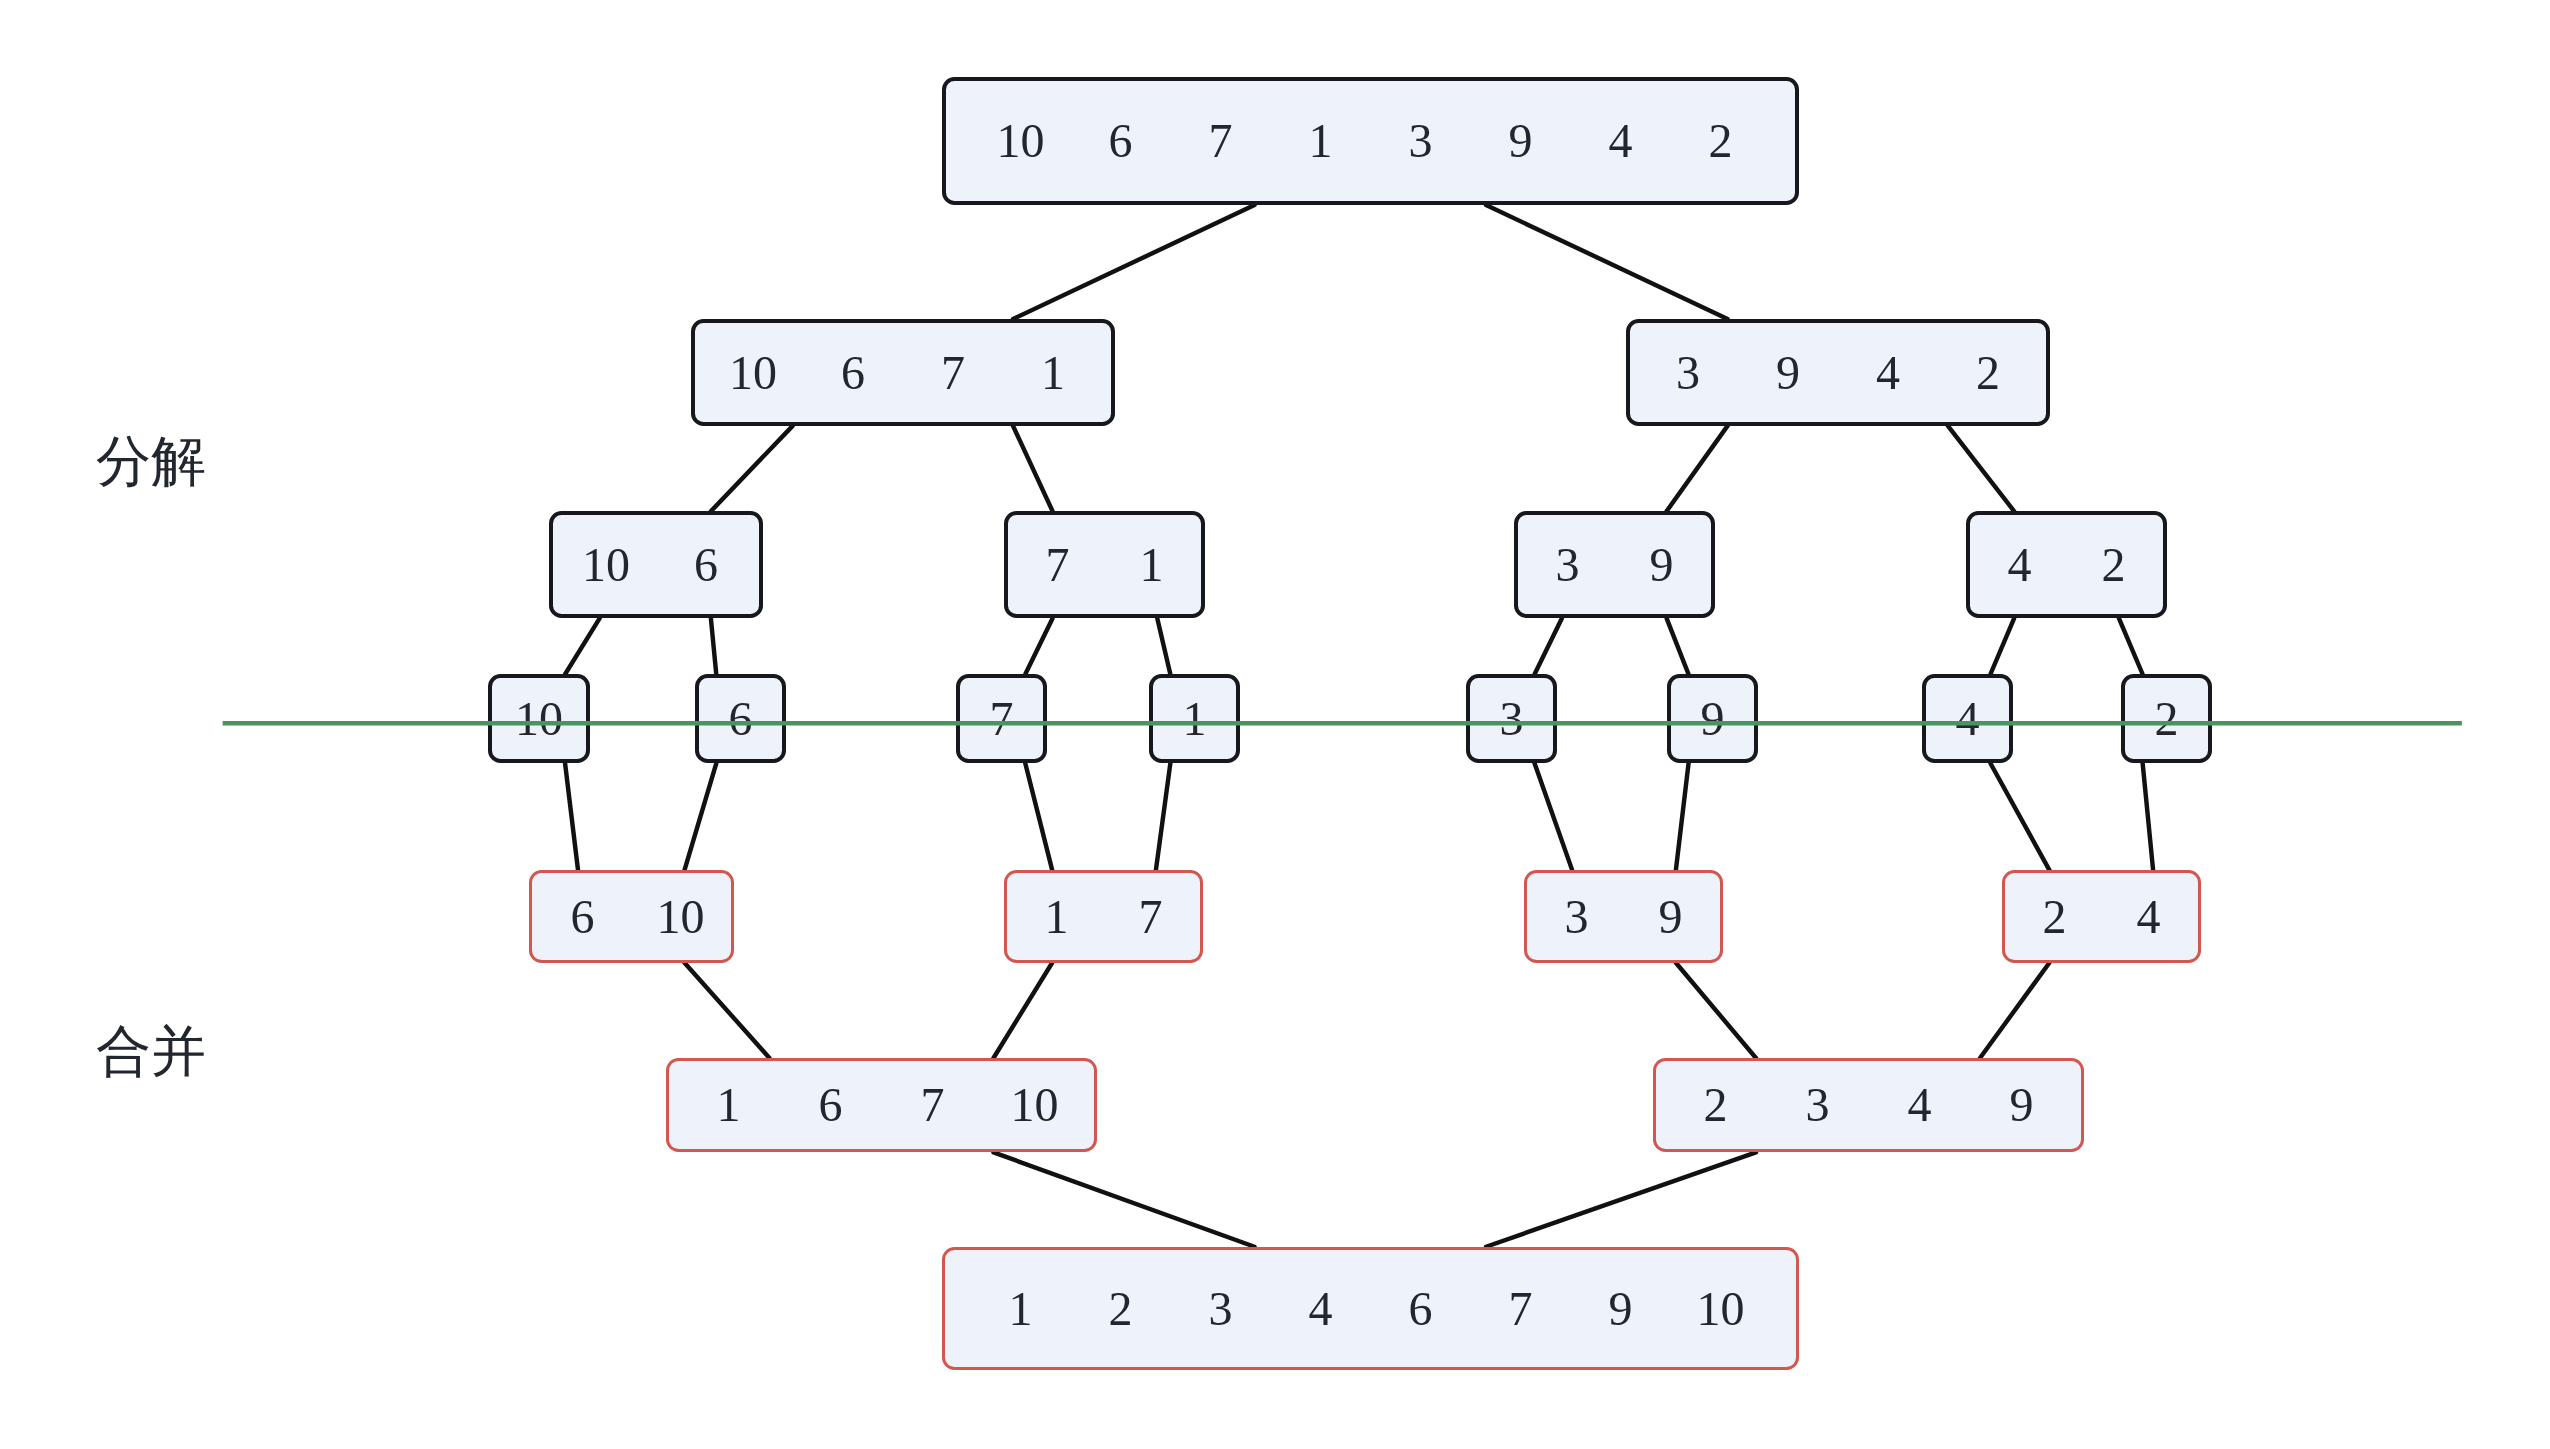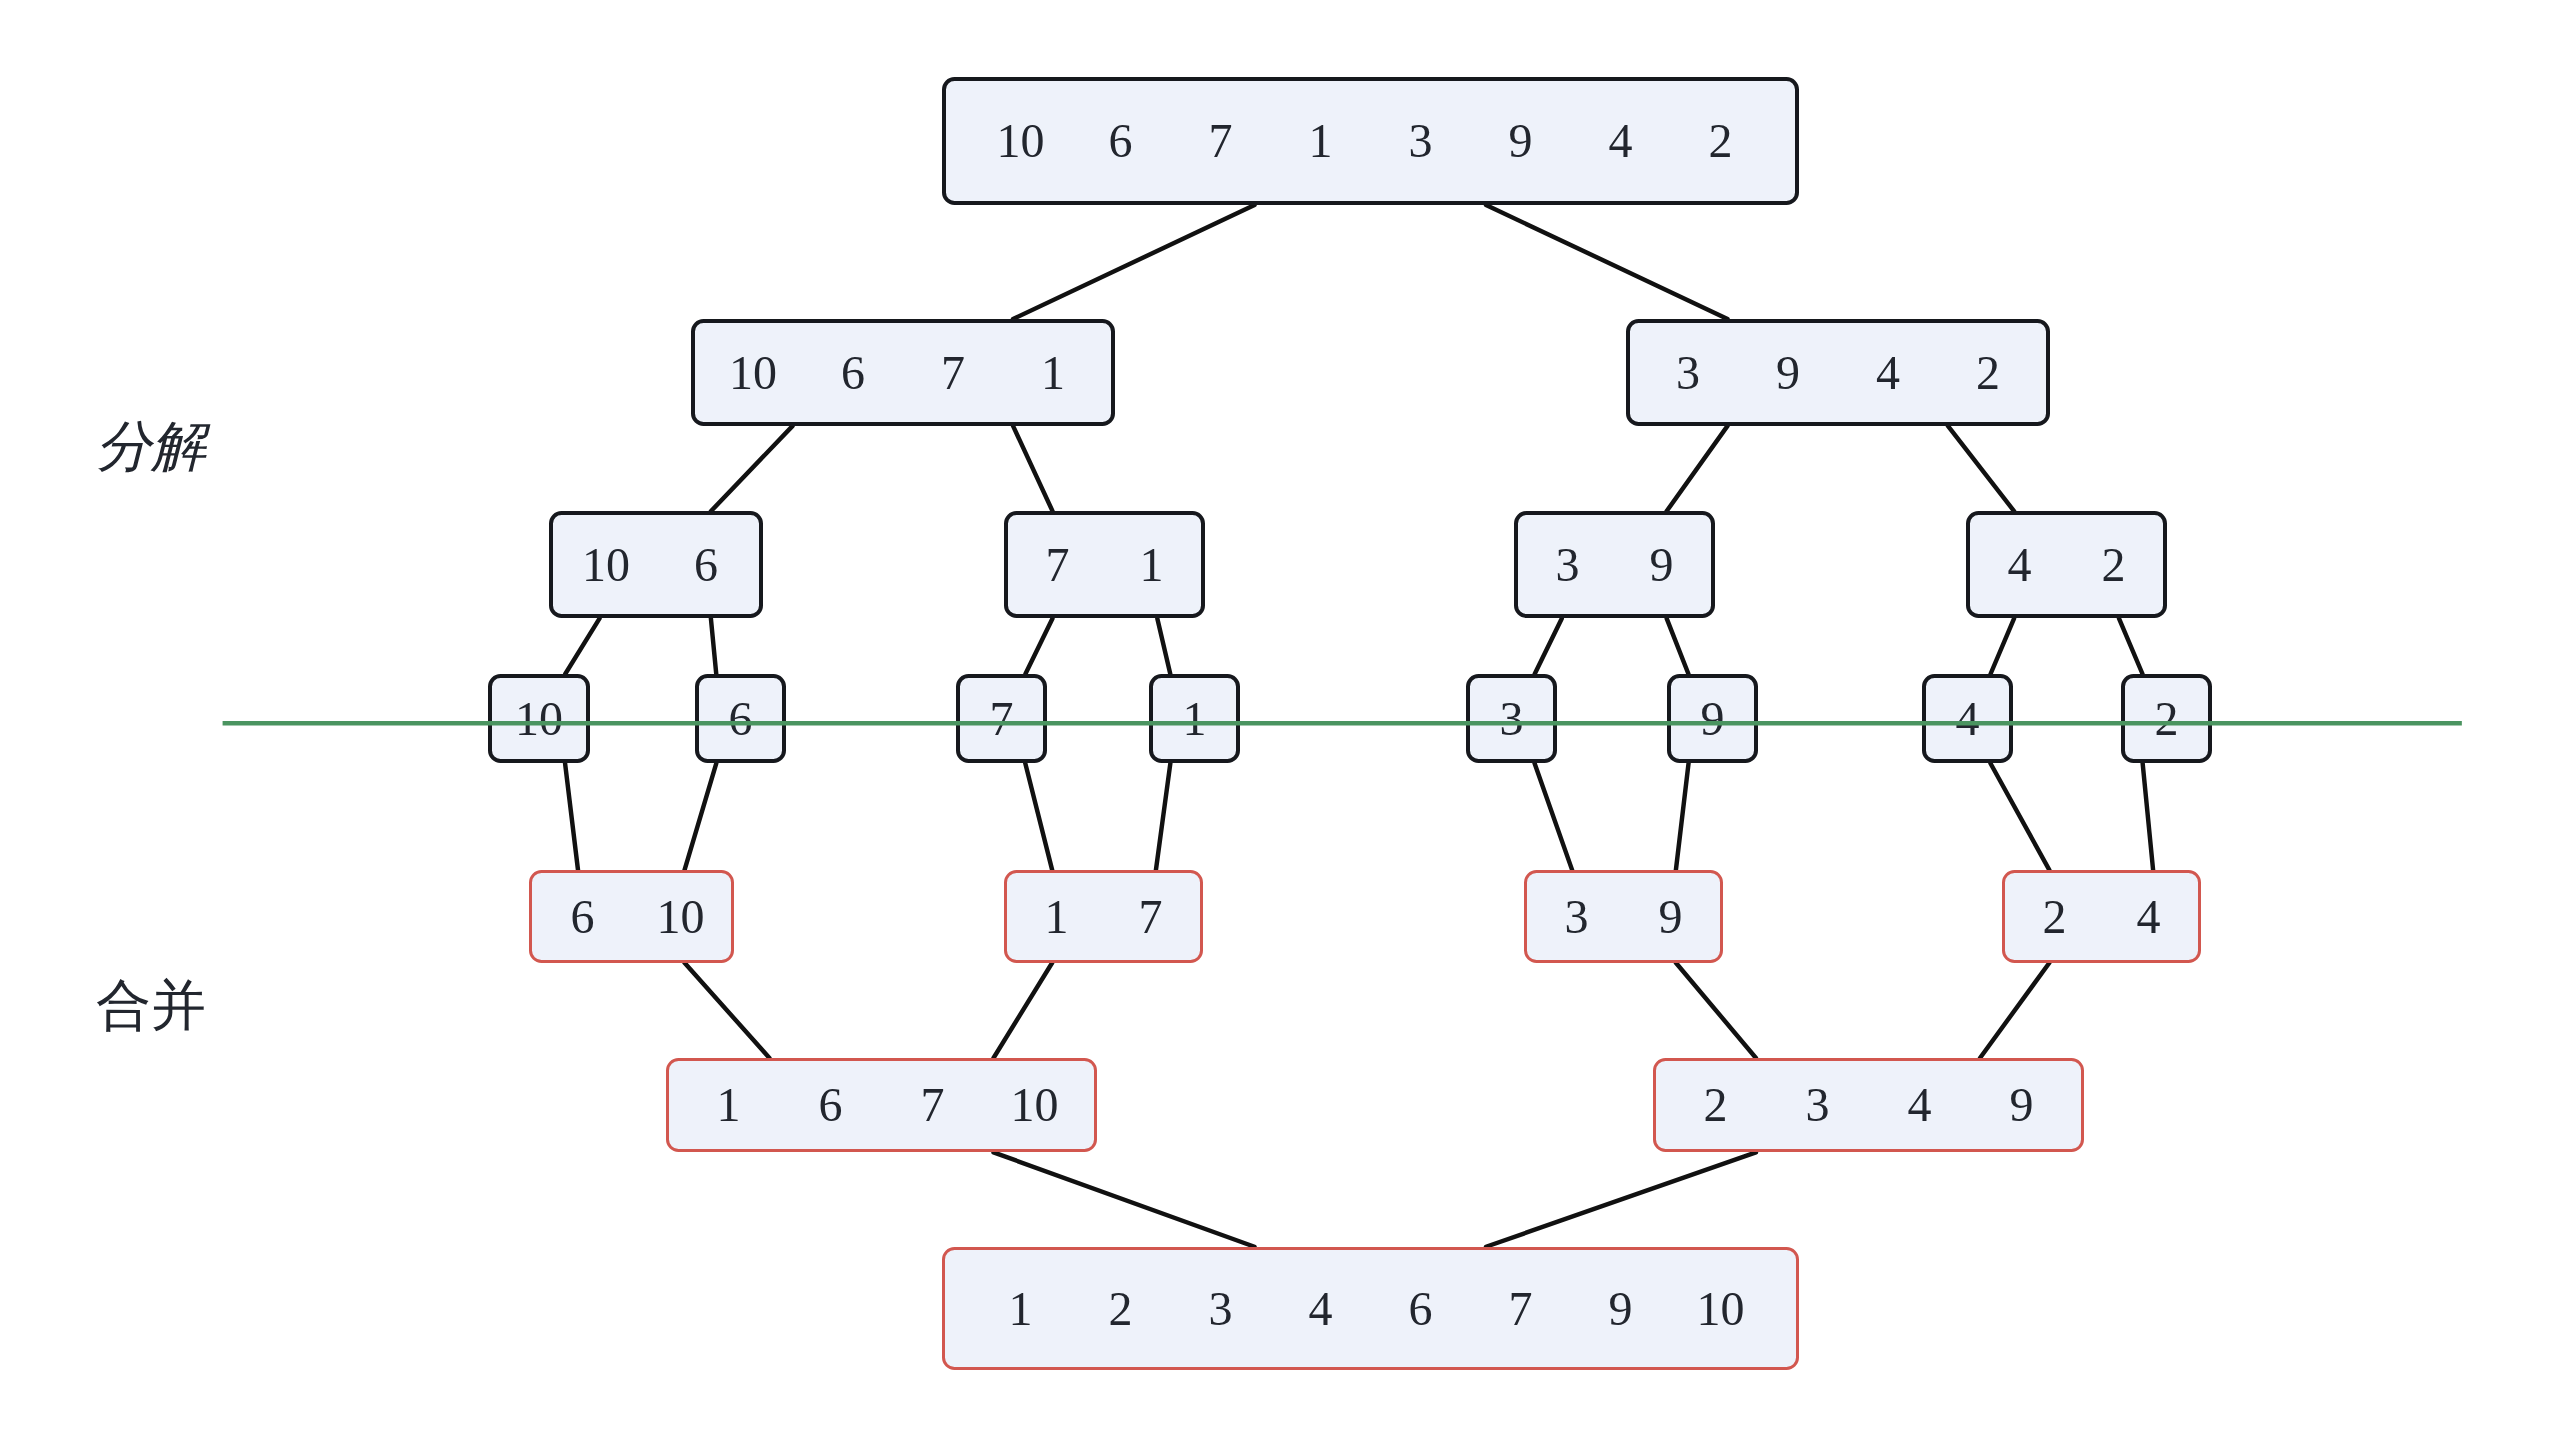--- a/index.html
+++ b/index.html
@@ -88,22 +88,22 @@
       <line x1="1181.76" y1="1081" x2="1115.84" y2="1188" stroke="#111111" stroke-width="5" stroke-linecap="round"></line>
       <line x1="1882.24" y1="1081" x2="1972.16" y2="1188" stroke="#111111" stroke-width="5" stroke-linecap="round"></line>
       <line x1="2301.76" y1="1081" x2="2223.84" y2="1188" stroke="#111111" stroke-width="5" stroke-linecap="round"></line>
       <line x1="1115.84" y1="1294" x2="1409" y2="1400" stroke="#111111" stroke-width="5" stroke-linecap="round"></line>
       <line x1="1972.16" y1="1294" x2="1669" y2="1400" stroke="#111111" stroke-width="5" stroke-linecap="round"></line>
     </svg>
   <svg id="line-layer" style="z-index: 5;" viewBox="0 0 2864 1628" width="2550" height="1450">
       <line x1="250" y1="812" x2="2765" y2="812" stroke="#4a9460" stroke-width="5"></line>
     </svg>
   <div id="label-layer">
-      <div class="stage-label" style="left: 96px; top: 419px; font-style: italic;">分解</div>
-      <div class="stage-label" style="left: 96px; top: 978px;">合并</div>
+      <div class="stage-label" style="left: 96px; top: 434px;">分解</div>
+      <div class="stage-label" style="left: 96px; top: 1024px;">合并</div>
     </div>
   <div id="node-layer" style="position: absolute;">
       <div class="node" style="left: 942px; top: 77px; width: 857px; height: 128px;"><span class="cell" style="width: 100px;">10</span><span class="cell" style="width: 100px;">6</span><span class="cell" style="width: 100px;">7</span><span class="cell" style="width: 100px;">1</span><span class="cell" style="width: 100px;">3</span><span class="cell" style="width: 100px;">9</span><span class="cell" style="width: 100px;">4</span><span class="cell" style="width: 100px;">2</span></div>
       <div class="node" style="left: 691px; top: 319px; width: 424px; height: 107px;"><span class="cell" style="width: 100px;">10</span><span class="cell" style="width: 100px;">6</span><span class="cell" style="width: 100px;">7</span><span class="cell" style="width: 100px;">1</span></div>
       <div class="node" style="left: 1626px; top: 319px; width: 424px; height: 107px;"><span class="cell" style="width: 100px;">3</span><span class="cell" style="width: 100px;">9</span><span class="cell" style="width: 100px;">4</span><span class="cell" style="width: 100px;">2</span></div>
       <div class="node" style="left: 549px; top: 511px; width: 214px; height: 107px;"><span class="cell" style="width: 100px;">10</span><span class="cell" style="width: 100px;">6</span></div>
       <div class="node" style="left: 1004px; top: 511px; width: 201px; height: 107px;"><span class="cell" style="width: 94px;">7</span><span class="cell" style="width: 94px;">1</span></div>
       <div class="node" style="left: 1514px; top: 511px; width: 201px; height: 107px;"><span class="cell" style="width: 94px;">3</span><span class="cell" style="width: 94px;">9</span></div>
       <div class="node" style="left: 1966px; top: 511px; width: 201px; height: 107px;"><span class="cell" style="width: 94px;">4</span><span class="cell" style="width: 94px;">2</span></div>
       <div class="node" style="left: 488px; top: 674px; width: 102px; height: 89px;"><span class="cell" style="width: 89px;">10</span></div>

